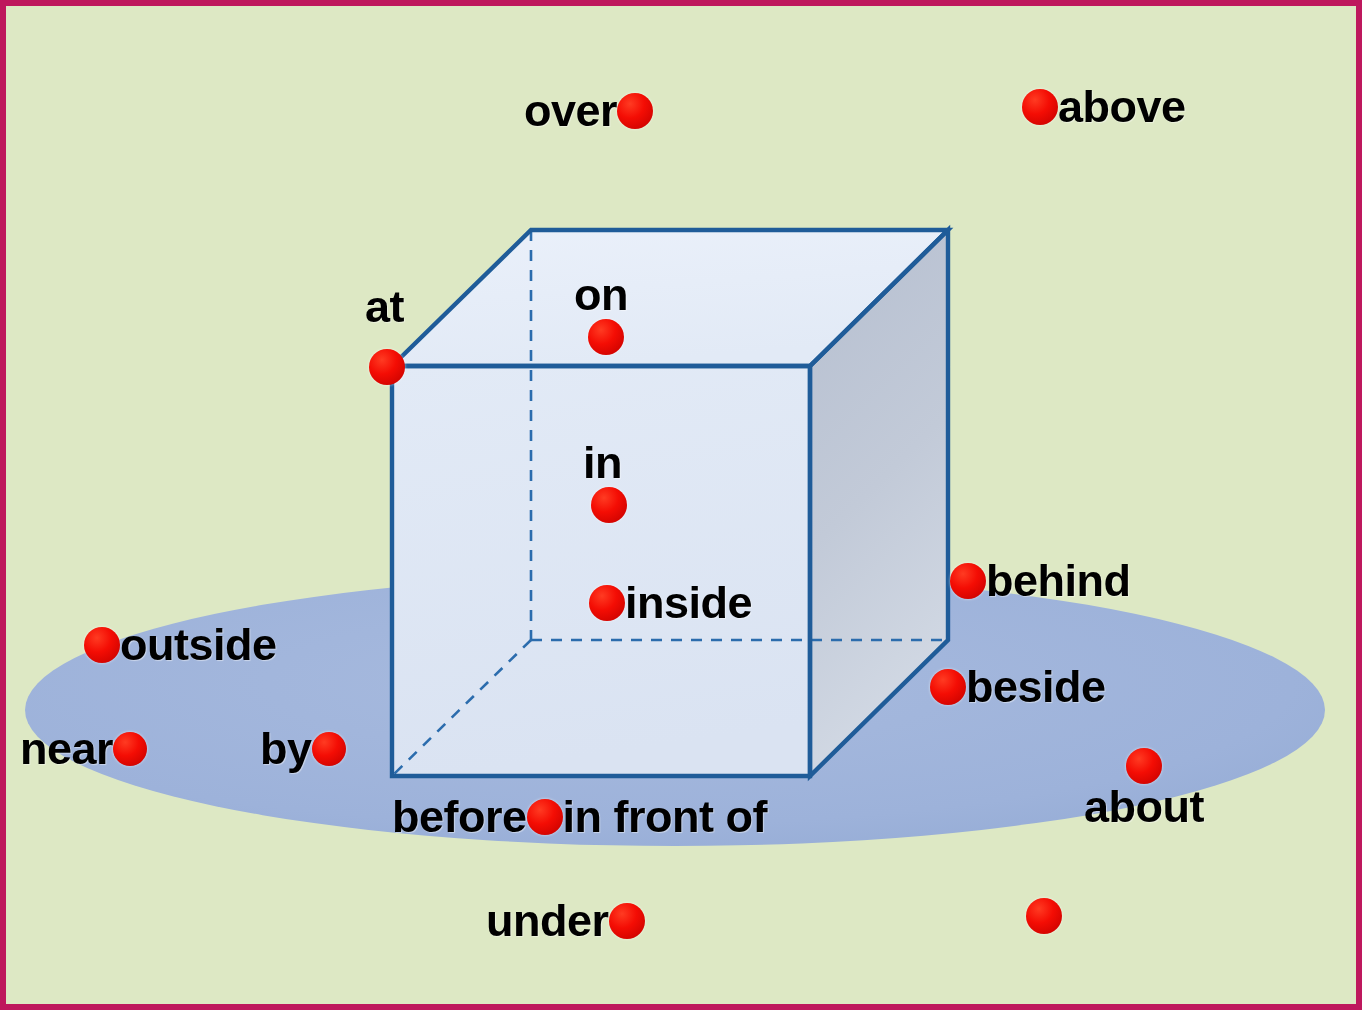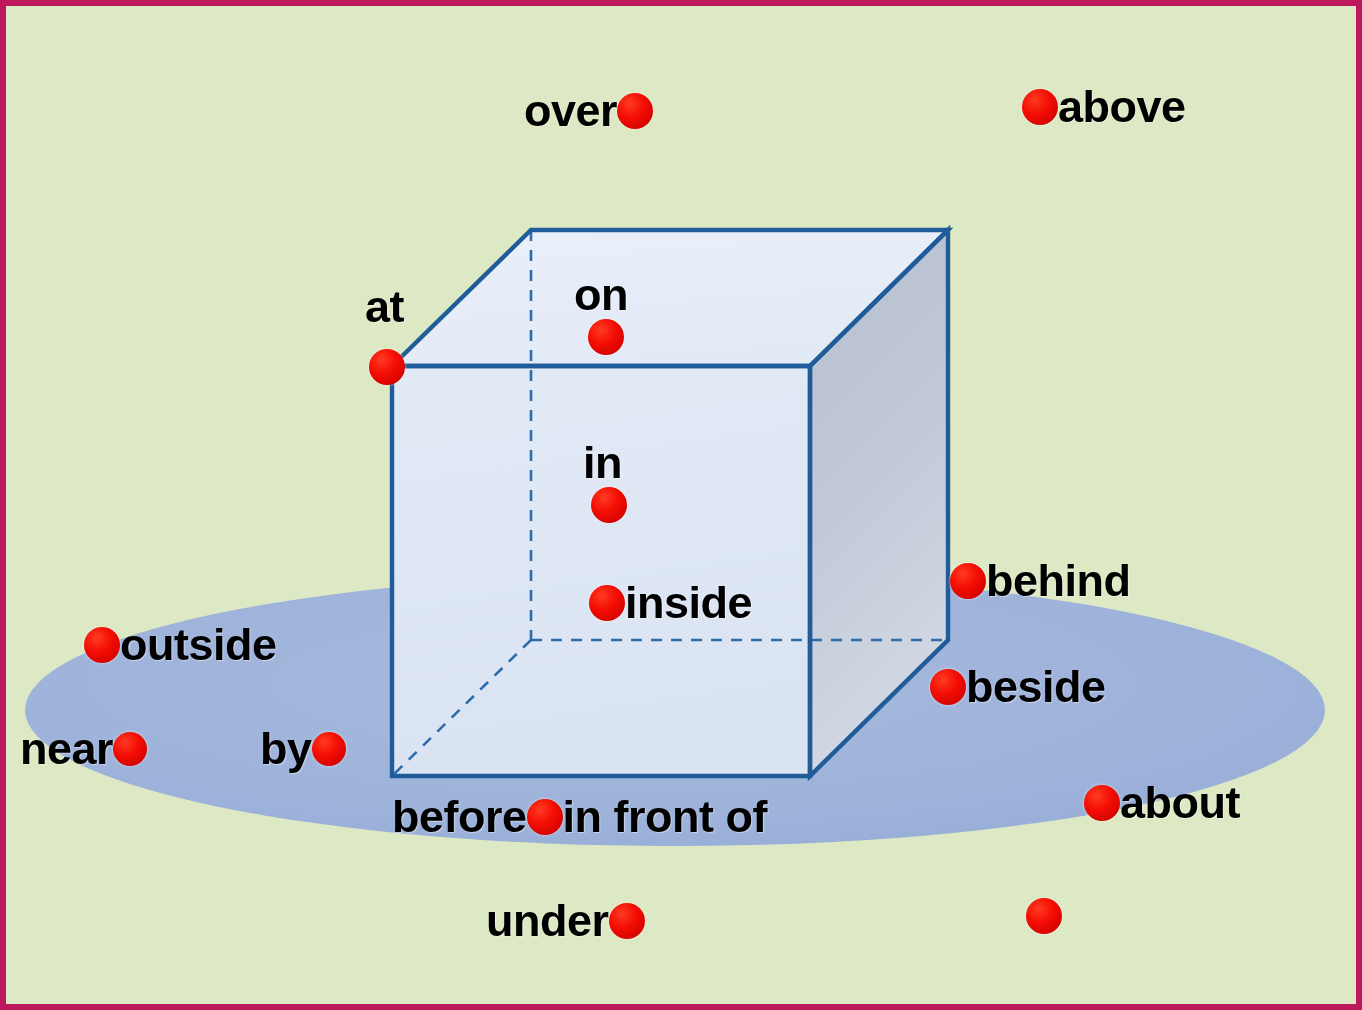--- a/index.html
+++ b/index.html
@@ -60,21 +60,21 @@
   #lbl-above    { left: 1022px; top: 84px; }
   #lbl-at       { left: 365px;  top: 284px; gap: 18px; }
   #lbl-on       { left: 574px;  top: 272px; }
   #lbl-in       { left: 583px;  top: 440px; }
   #lbl-inside   { left: 589px;  top: 580px; }
   #lbl-behind   { left: 950px;  top: 558px; }
   #lbl-outside  { left: 84px;   top: 622px; }
   #lbl-beside   { left: 930px;  top: 664px; }
   #lbl-near     { left: 20px;   top: 726px; }
   #lbl-by       { left: 260px;  top: 726px; }
-  #lbl-about    { left: 1084px; top: 780px; }
+  #lbl-about    { left: 1084px; top: 748px; flex-direction: column; }
   #lbl-before   { left: 392px;  top: 794px; align-items: center; }
   #lbl-under    { left: 486px;  top: 898px; }
   #lbl-below    { left: 1026px; top: 898px; }
 
   
   #lbl-at  .txt, #lbl-on .txt, #lbl-in .txt { margin-bottom: 2px; }
   #lbl-at  { align-items: flex-start; }
   #lbl-on  { align-items: flex-start; }
   #lbl-in  { align-items: flex-start; }
   #lbl-at  .dot { margin-left: 4px; }

